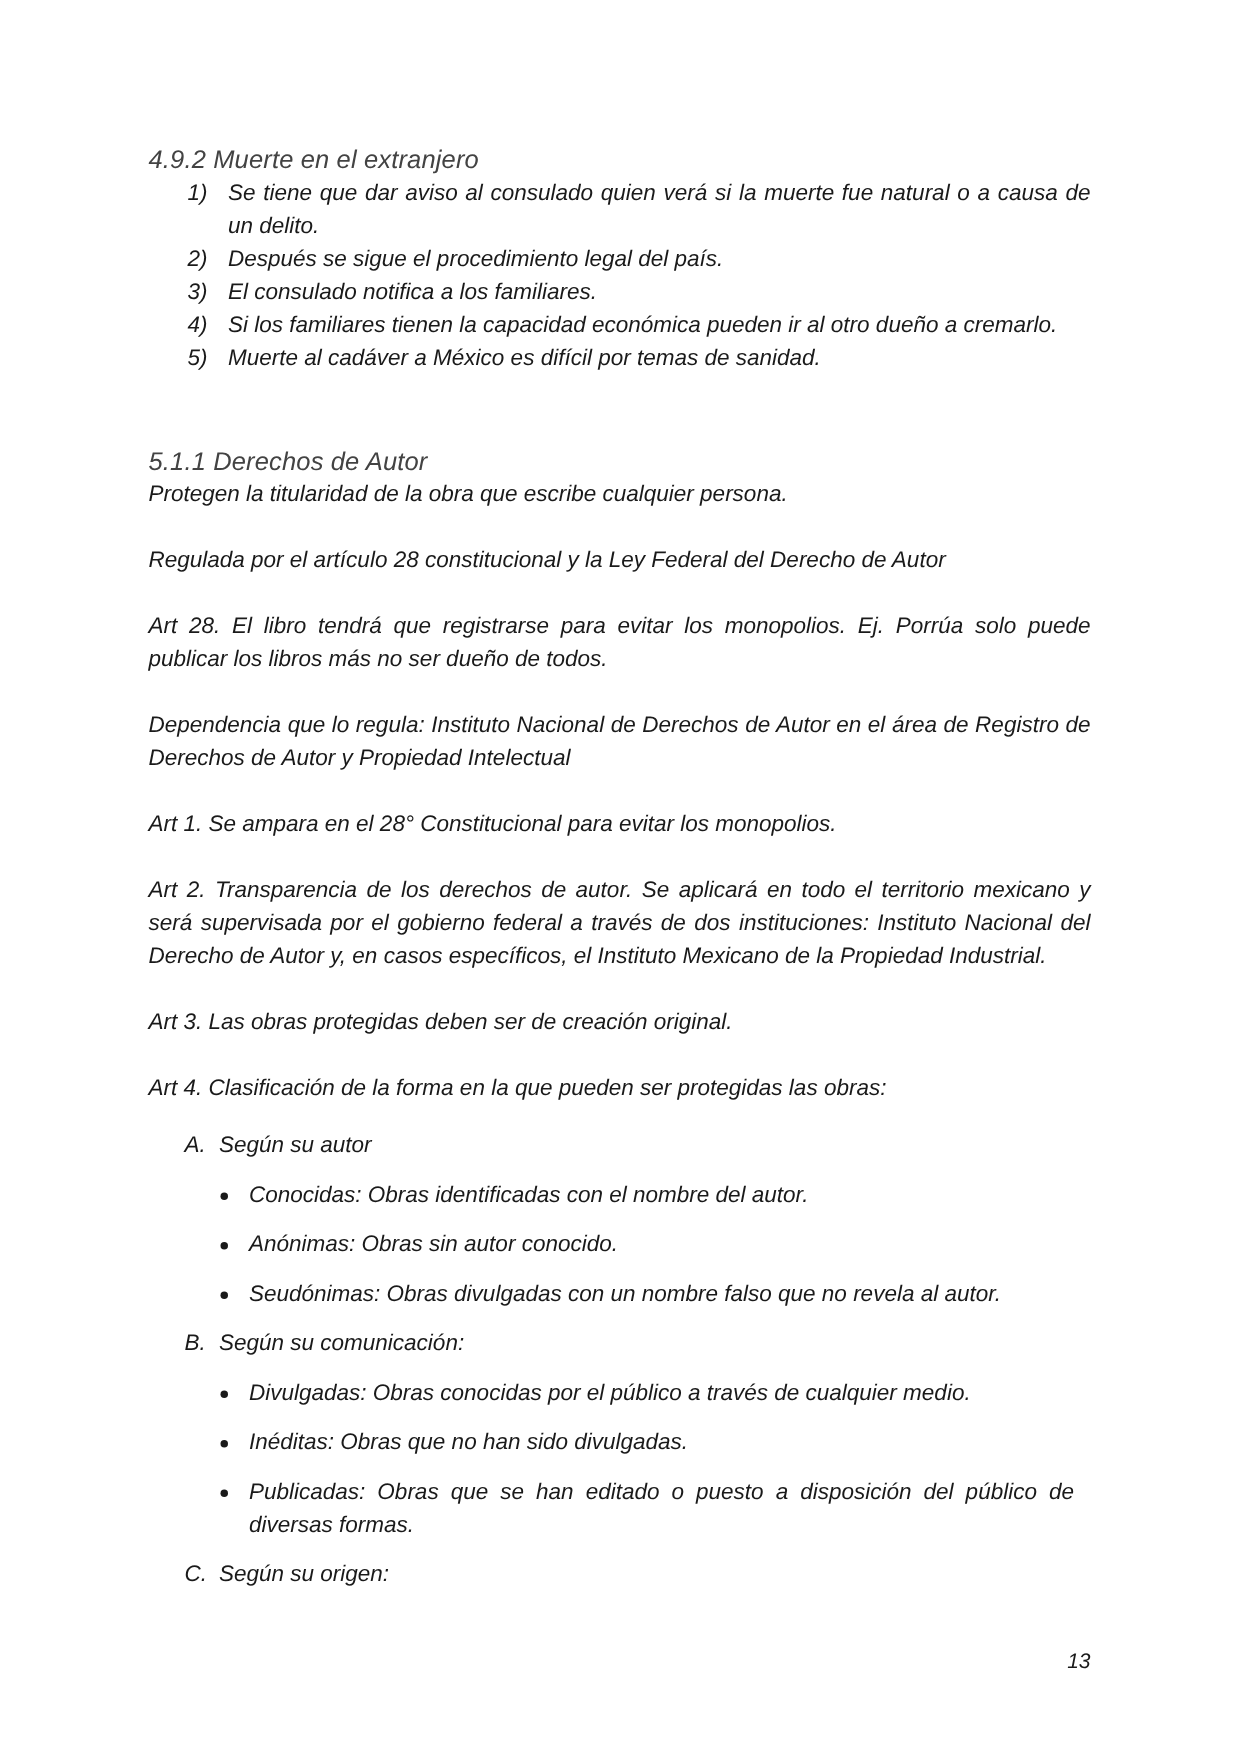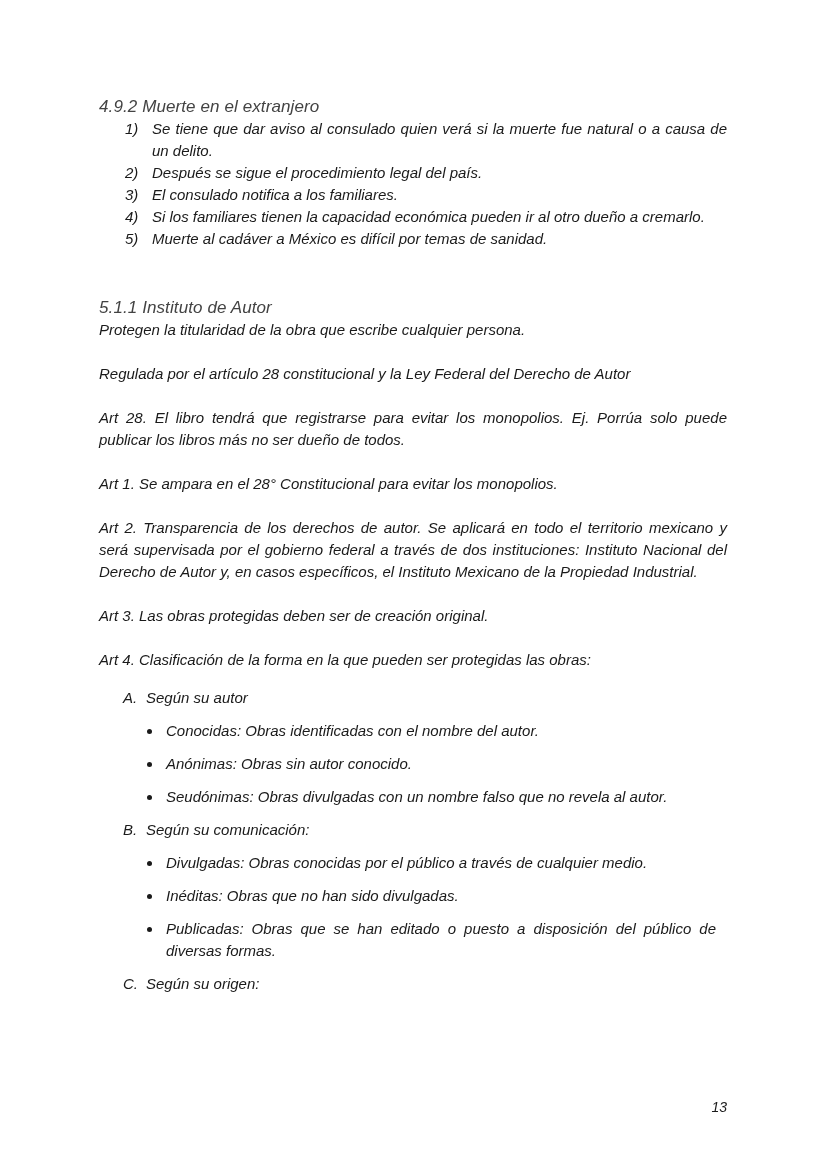--- a/index.html
+++ b/index.html
@@ -168,25 +168,26 @@
         <span>Si los familiares tienen la capacidad económica pueden ir al otro dueño a cremarlo.</span>
       </li>
       <li>
         <span class="marker">5)</span>
         <span>Muerte al cadáver a México es difícil por temas de sanidad.</span>
       </li>
     </ol>
 
     <div class="block-gap-lg"></div>
 
-    <h2 class="section-heading heading-gap-after">5.1.1 Instituto de Autor</h2>
+    <h2 class="section-heading heading-gap-after">5.1.1 Derechos de Autor</h2>
 
     <p class="para">Protegen la titularidad de la obra que escribe cualquier persona.</p>
     <p class="para">Regulada por el artículo 28 constitucional y la Ley Federal del Derecho de Autor</p>
     <p class="para">Art 28. El libro tendrá que registrarse para evitar los monopolios. Ej. Porrúa solo puede publicar los libros más no ser dueño de todos.</p>
+    <p class="para">Dependencia que lo regula: Instituto Nacional de Derechos de Autor en el área de Registro de Derechos de Autor y Propiedad Intelectual</p>
     <p class="para">Art 1. Se ampara en el 28° Constitucional para evitar los monopolios.</p>
     <p class="para">Art 2. Transparencia de los derechos de autor. Se aplicará en todo el territorio mexicano y será supervisada por el gobierno federal a través de dos instituciones: Instituto Nacional del Derecho de Autor y, en casos específicos, el Instituto Mexicano de la Propiedad Industrial.</p>
     <p class="para">Art 3. Las obras protegidas deben ser de creación original.</p>
     <p class="para tight">Art 4. Clasificación de la forma en la que pueden ser protegidas las obras:</p>
 
     <ol class="alpha-list">
 
       <li class="alpha-item">
         <span class="marker">A.</span>
         <span>Según su autor</span>

